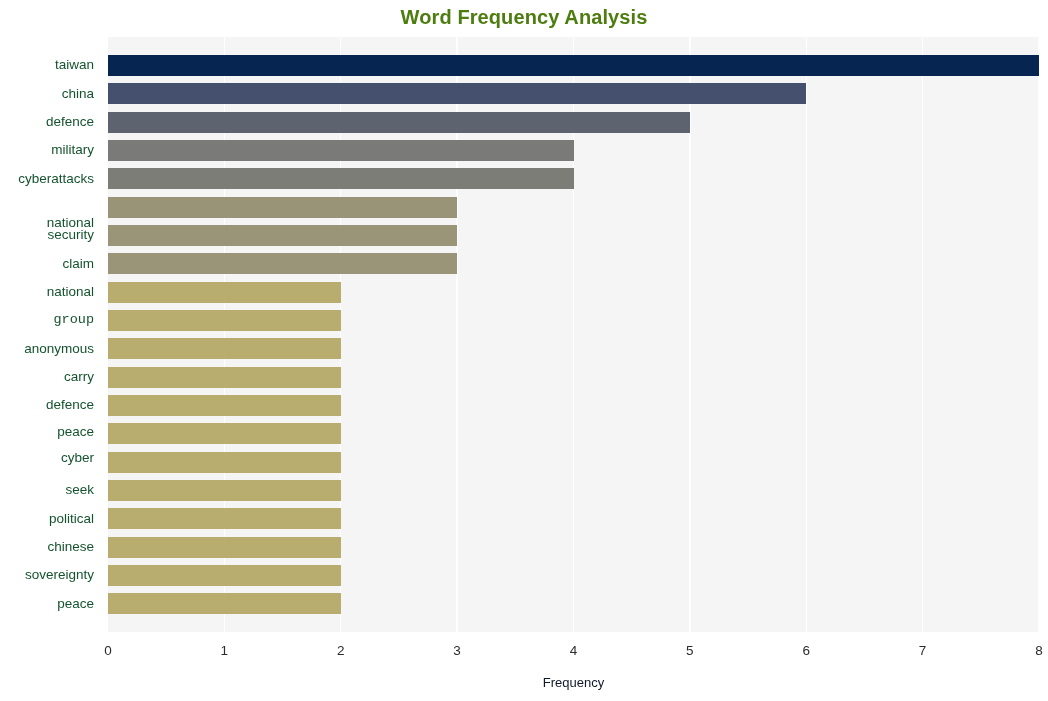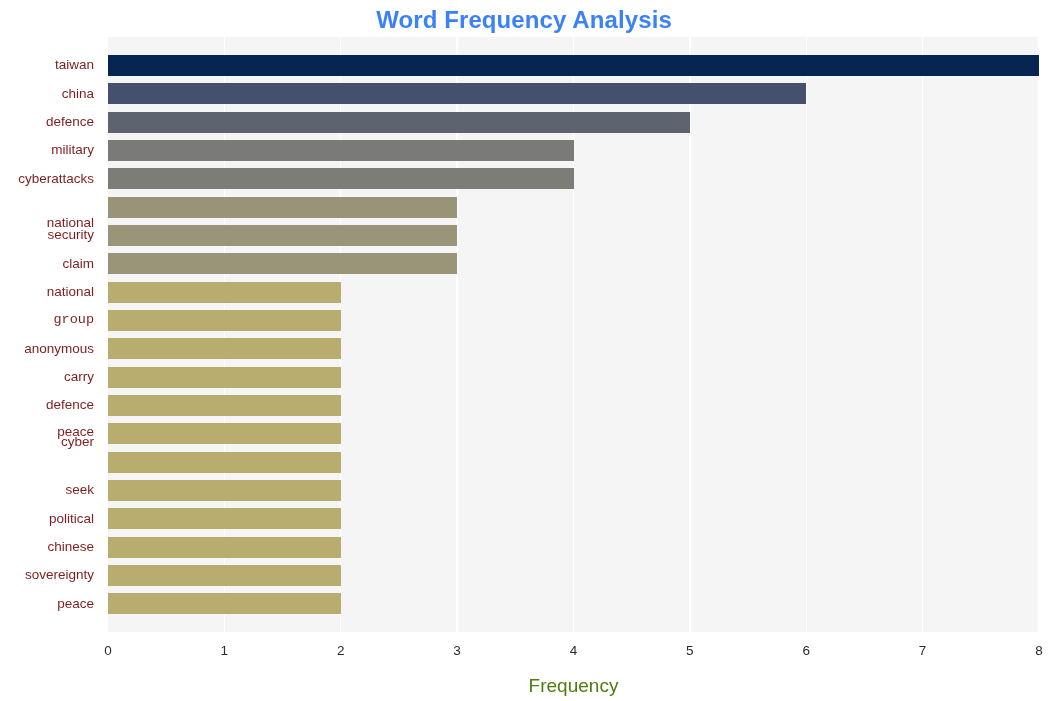--- a/index.html
+++ b/index.html
@@ -21,23 +21,23 @@
     background: #ffffff;
   }
 
   
   .chart-title {
     position: absolute;
     left: 0;
     top: 6px;
     width: 1048px;
     text-align: center;
-    font-size: 24px;
+    font-size: 20px;
     font-weight: bold;
-    color: #3b82f6;
+    color: #4d7c0f;
     letter-spacing: 0.1px;
   }
 
   
   .plot-area {
     position: absolute;
     left: 108px;
     top: 37px;
     width: 931px;
     height: 595px;
@@ -87,21 +87,21 @@
     left: 0;
     top: 37px;
     width: 101px;
     height: 595px;
   }
   .y-tick-label {
     position: absolute;
     right: 0;
     text-align: right;
     font-size: 13.5px;
-    color: #7f1d1d;
+    color: #14532d;
     white-space: nowrap;
     line-height: 1;
   }
 
   
   .x-axis {
     position: absolute;
     left: 108px;
     top: 632px;
     width: 931px;
@@ -116,22 +116,22 @@
     white-space: nowrap;
     line-height: 1;
   }
 
   .x-axis-title {
     position: absolute;
     left: 108px;
     top: 675px;
     width: 931px;
     text-align: center;
-    font-size: 19px;
-    color: #4d7c0f;
+    font-size: 13px;
+    color: #0f172a;
   }
 </style>
 </head>
 <body>
 
 <div class="figure">
 
   <div class="chart-title">Word Frequency Analysis</div>
 
   <div class="plot-area">
@@ -217,21 +217,21 @@
       <div class="y-tick-label" style="top: 134.667px; padding-right: 7px;">cyberattacks</div>
       <div class="y-tick-label" style="top: 179px; padding-right: 7px;">national</div>
       <div class="y-tick-label" style="top: 191.333px; padding-right: 7px;">security</div>
       <div class="y-tick-label" style="top: 219.667px; padding-right: 7px;">claim</div>
       <div class="y-tick-label" style="top: 248px; padding-right: 7px;">national</div>
       <div class="y-tick-label" style="top: 276.333px; padding-right: 7px; font-family: Liberation Mono, monospace;">group</div>
       <div class="y-tick-label" style="top: 304.667px; padding-right: 7px;">anonymous</div>
       <div class="y-tick-label" style="top: 333px; padding-right: 7px;">carry</div>
       <div class="y-tick-label" style="top: 361.333px; padding-right: 7px;">defence</div>
       <div class="y-tick-label" style="top: 388px; padding-right: 7px;">peace</div>
-      <div class="y-tick-label" style="top: 398px; padding-right: 7px; margin-left: 32px;">cyber</div>
+      <div class="y-tick-label" style="top: 414px; padding-right: 7px; margin-left: 32px;">cyber</div>
       <div class="y-tick-label" style="top: 446.333px; padding-right: 7px;">seek</div>
       <div class="y-tick-label" style="top: 474.667px; padding-right: 7px;">political</div>
       <div class="y-tick-label" style="top: 503px; padding-right: 7px;">chinese</div>
       <div class="y-tick-label" style="top: 531.333px; padding-right: 7px;">sovereignty</div>
       <div class="y-tick-label" style="top: 559.667px; padding-right: 7px;">peace</div>
     </div>
 
   <div class="x-axis" id="x-axis">
       <div class="x-tick-label" style="left: 0px;">0</div>
       <div class="x-tick-label" style="left: 116.375px;">1</div>

